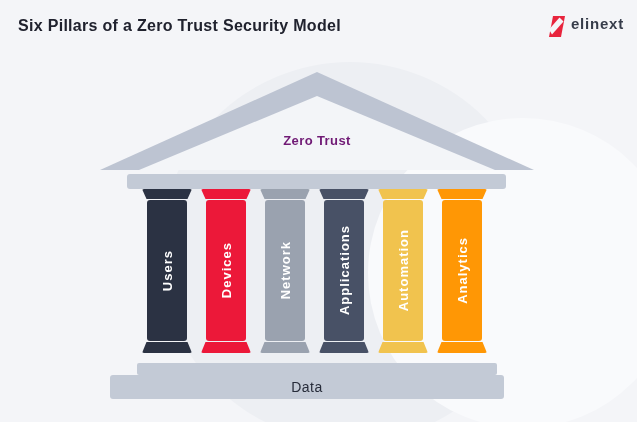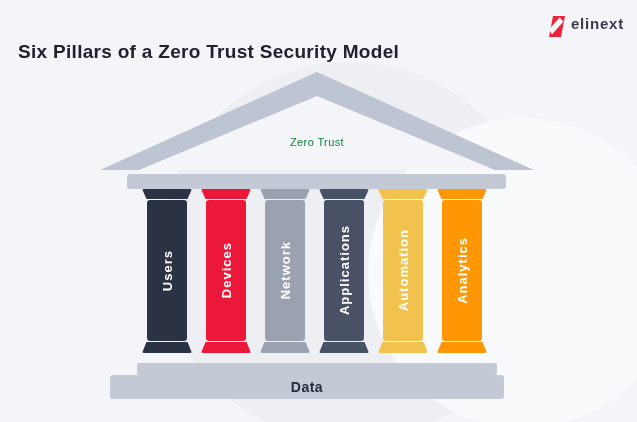--- a/index.html
+++ b/index.html
@@ -11,39 +11,39 @@
   }
   .stage { position:absolute; left:0; top:0; width:637px; height:422px; overflow:hidden; }
 
   
   .blob-left  { position:absolute; left:160px; top:62px;  width:380px; height:380px; border-radius:50%; background:#edeff3; }
   .blob-right { position:absolute; left:368px; top:118px; width:310px; height:310px; border-radius:50%; background:#f9fafc; }
 
   
   .title {
     position:absolute; left:18px; top:17px;
-    font-size:19px; font-weight:800; color:#20222e; letter-spacing:0.3px;margin-top:24px;
+    font-size:16px; font-weight:800; color:#20222e; letter-spacing:0.3px;
   }
   .logo { position:absolute; right:13px; top:15px; display:flex; align-items:flex-start; gap:5px; }
   .logo-text { font-size:15px; font-weight:600; color:#363c4a; letter-spacing:0.8px; }
 
   
   .triangle-outer {
     position:absolute; left:100px; top:72px; width:434px; height:98px;
     background:#bdc4d2;
     clip-path:polygon(50% 0, 100% 100%, 0 100%);
   }
   .triangle-inner {
     position:absolute; left:139px; top:96px; width:356px; height:74px;
     background:#f3f5f8;
     clip-path:polygon(50% 0, 100% 100%, 0 100%);
   }
   .pediment-label {
     position:absolute; left:0; right:0; bottom:22px; text-align:center;
-    font-size:11px; font-weight:400; color:#15803d; letter-spacing:0.4px;
+    font-size:13px; font-weight:700; color:#701a75; letter-spacing:0.4px;
   }
 
   .architrave {
     position:absolute; left:127px; top:174px; width:379px; height:15px;
     background:#c3cad6; border-radius:3px;
   }
 
   
   .pillar { position:absolute; top:189px; width:50px; height:174px; }
   .capital {
@@ -69,21 +69,21 @@
 
   
   .stylobate {
     position:absolute; left:137px; top:363px; width:360px; height:12px;
     background:#c3cad6; border-radius:2px;
   }
   .base-bar {
     position:absolute; left:110px; top:375px; width:394px; height:24px;
     background:#c3cad6; border-radius:3px;
     display:flex; align-items:center; justify-content:center;
-    font-size:14px; font-weight:700; color:#272c3a; letter-spacing:0.5px;
+    font-size:14px; font-weight:400; color:#272c3a; letter-spacing:0.5px;
   }
 </style>
 </head>
 <body>
 
 <div class="stage">
 
   <div class="blob-left"></div>
   <div class="blob-right"></div>
 

